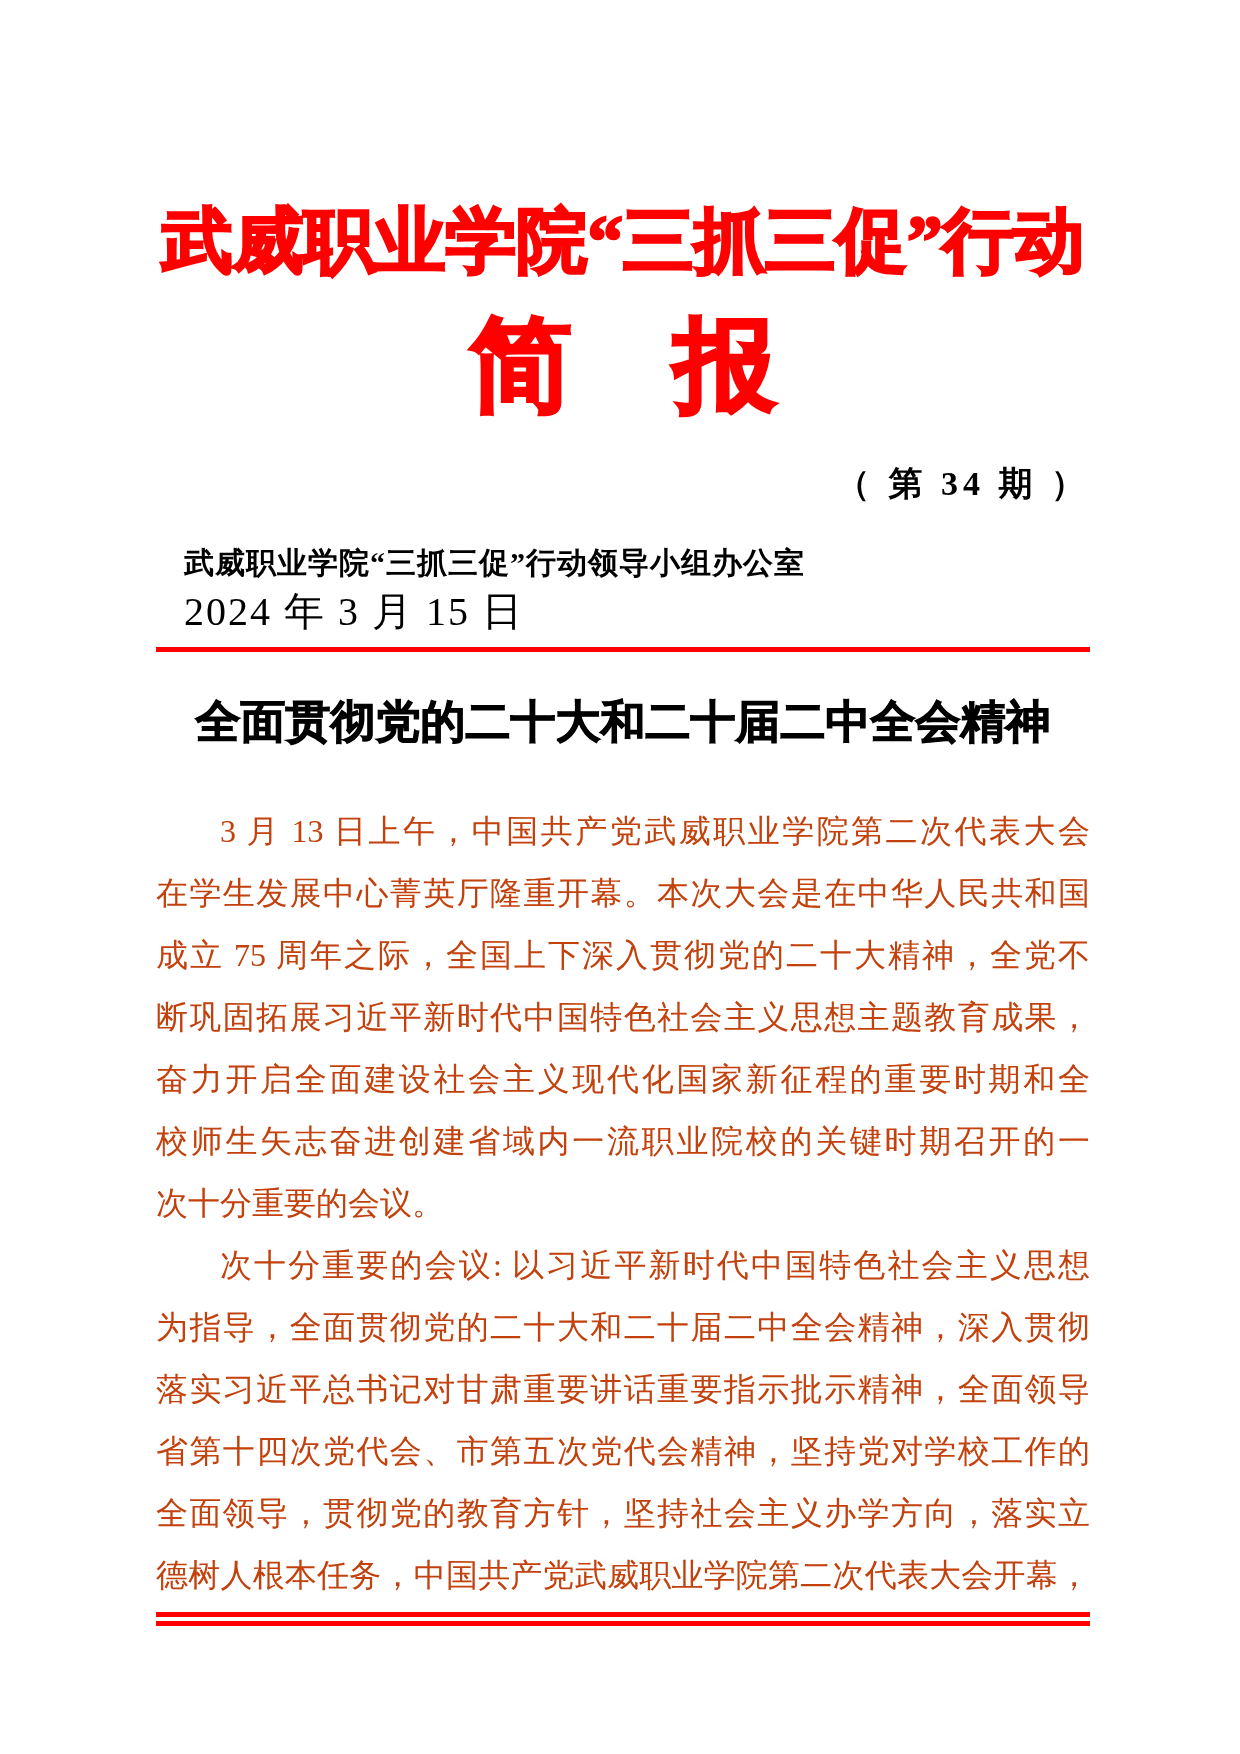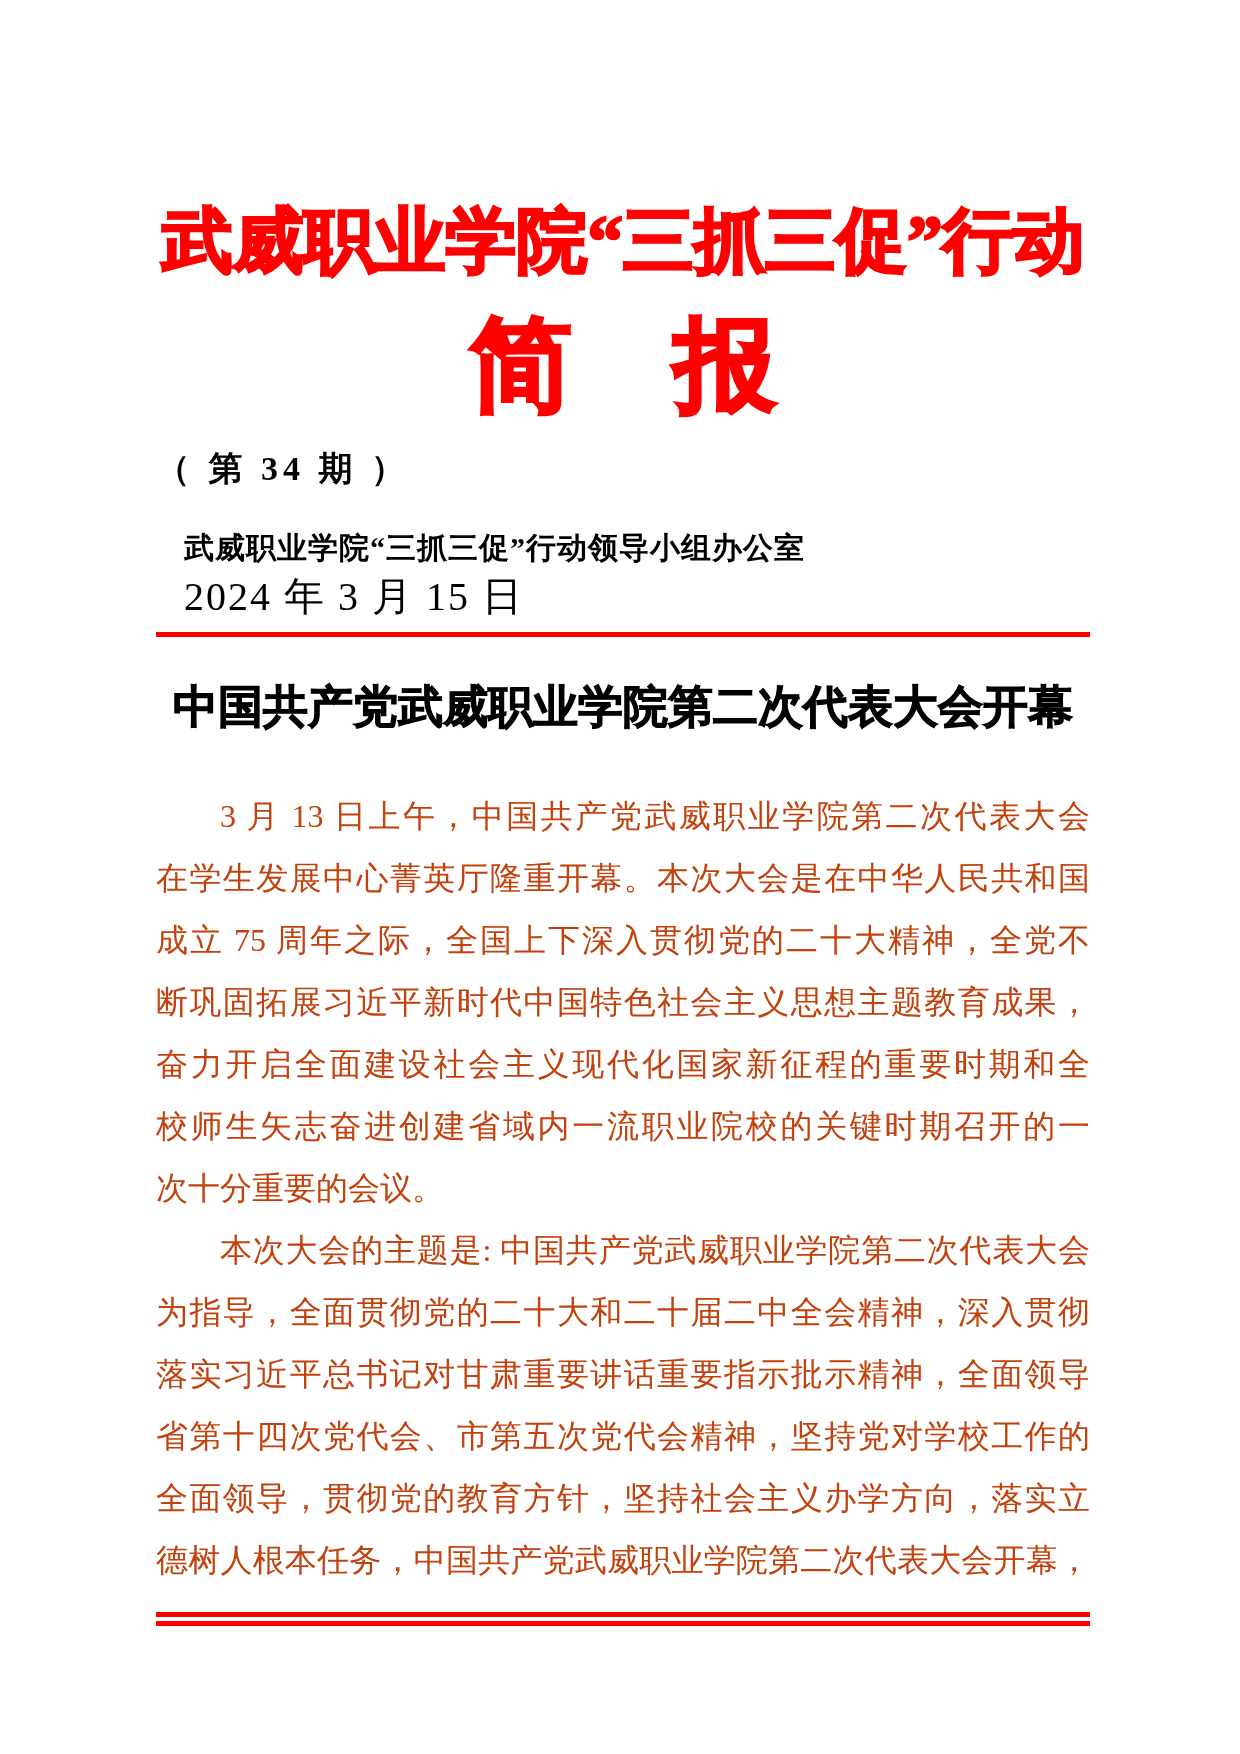--- a/index.html
+++ b/index.html
@@ -35,22 +35,22 @@
     display: flex;
     justify-content: center;
     gap: 102px;
     font-size: 102px;
     font-weight: bold;
     color: #fe0000;
     -webkit-text-stroke: 3px #fe0000;
     line-height: 1.08;
   }
   .issue-line {
-    margin-top: 25px;
-    text-align: left;
+    margin-top: 40px;
+    text-align: right;
     font-size: 34px;
     font-weight: bold;
     letter-spacing: 5px;
     color: #000000;
   }
   .office-row {
     margin-top: 36px;
     display: flex;
     justify-content: space-between;
     align-items: baseline;
@@ -123,32 +123,32 @@
 
     <div class="issue-line">（ 第 34 期 ）</div>
 
     <div class="office-row">
       <span class="office-name">武威职业学院“三抓三促”行动领导小组办公室</span>
       <span class="issue-date">2024 年 3 月 15 日</span>
     </div>
 
     <div class="rule-single"></div>
 
-    <div class="headline">中国共产党武威职业学院第二次代表大会开幕</div>
+    <div class="headline">全面贯彻党的二十大和二十届二中全会精神</div>
 
     <div class="body-text">
       <div class="bline jline indent">3 月 13 日上午，中国共产党武威职业学院第二次代表大会</div>
       <div class="bline jline">在学生发展中心菁英厅隆重开幕。本次大会是在中华人民共和国</div>
       <div class="bline jline">成立 75 周年之际，全国上下深入贯彻党的二十大精神，全党不</div>
       <div class="bline jline">断巩固拓展习近平新时代中国特色社会主义思想主题教育成果，</div>
       <div class="bline jline">奋力开启全面建设社会主义现代化国家新征程的重要时期和全</div>
       <div class="bline jline">校师生矢志奋进创建省域内一流职业院校的关键时期召开的一</div>
       <div class="bline">次十分重要的会议。</div>
 
-      <div class="bline jline indent">本次大会的主题是: 中国共产党武威职业学院第二次代表大会</div>
+      <div class="bline jline indent">次十分重要的会议: 以习近平新时代中国特色社会主义思想</div>
       <div class="bline jline">为指导，全面贯彻党的二十大和二十届二中全会精神，深入贯彻</div>
       <div class="bline jline">落实习近平总书记对甘肃重要讲话重要指示批示精神，全面领导</div>
       <div class="bline jline">省第十四次党代会、市第五次党代会精神，坚持党对学校工作的</div>
       <div class="bline jline">全面领导，贯彻党的教育方针，坚持社会主义办学方向，落实立</div>
       <div class="bline jline">德树人根本任务，中国共产党武威职业学院第二次代表大会开幕，</div>
     </div>
 
   </div>
 
   <div class="bottom-rules">

